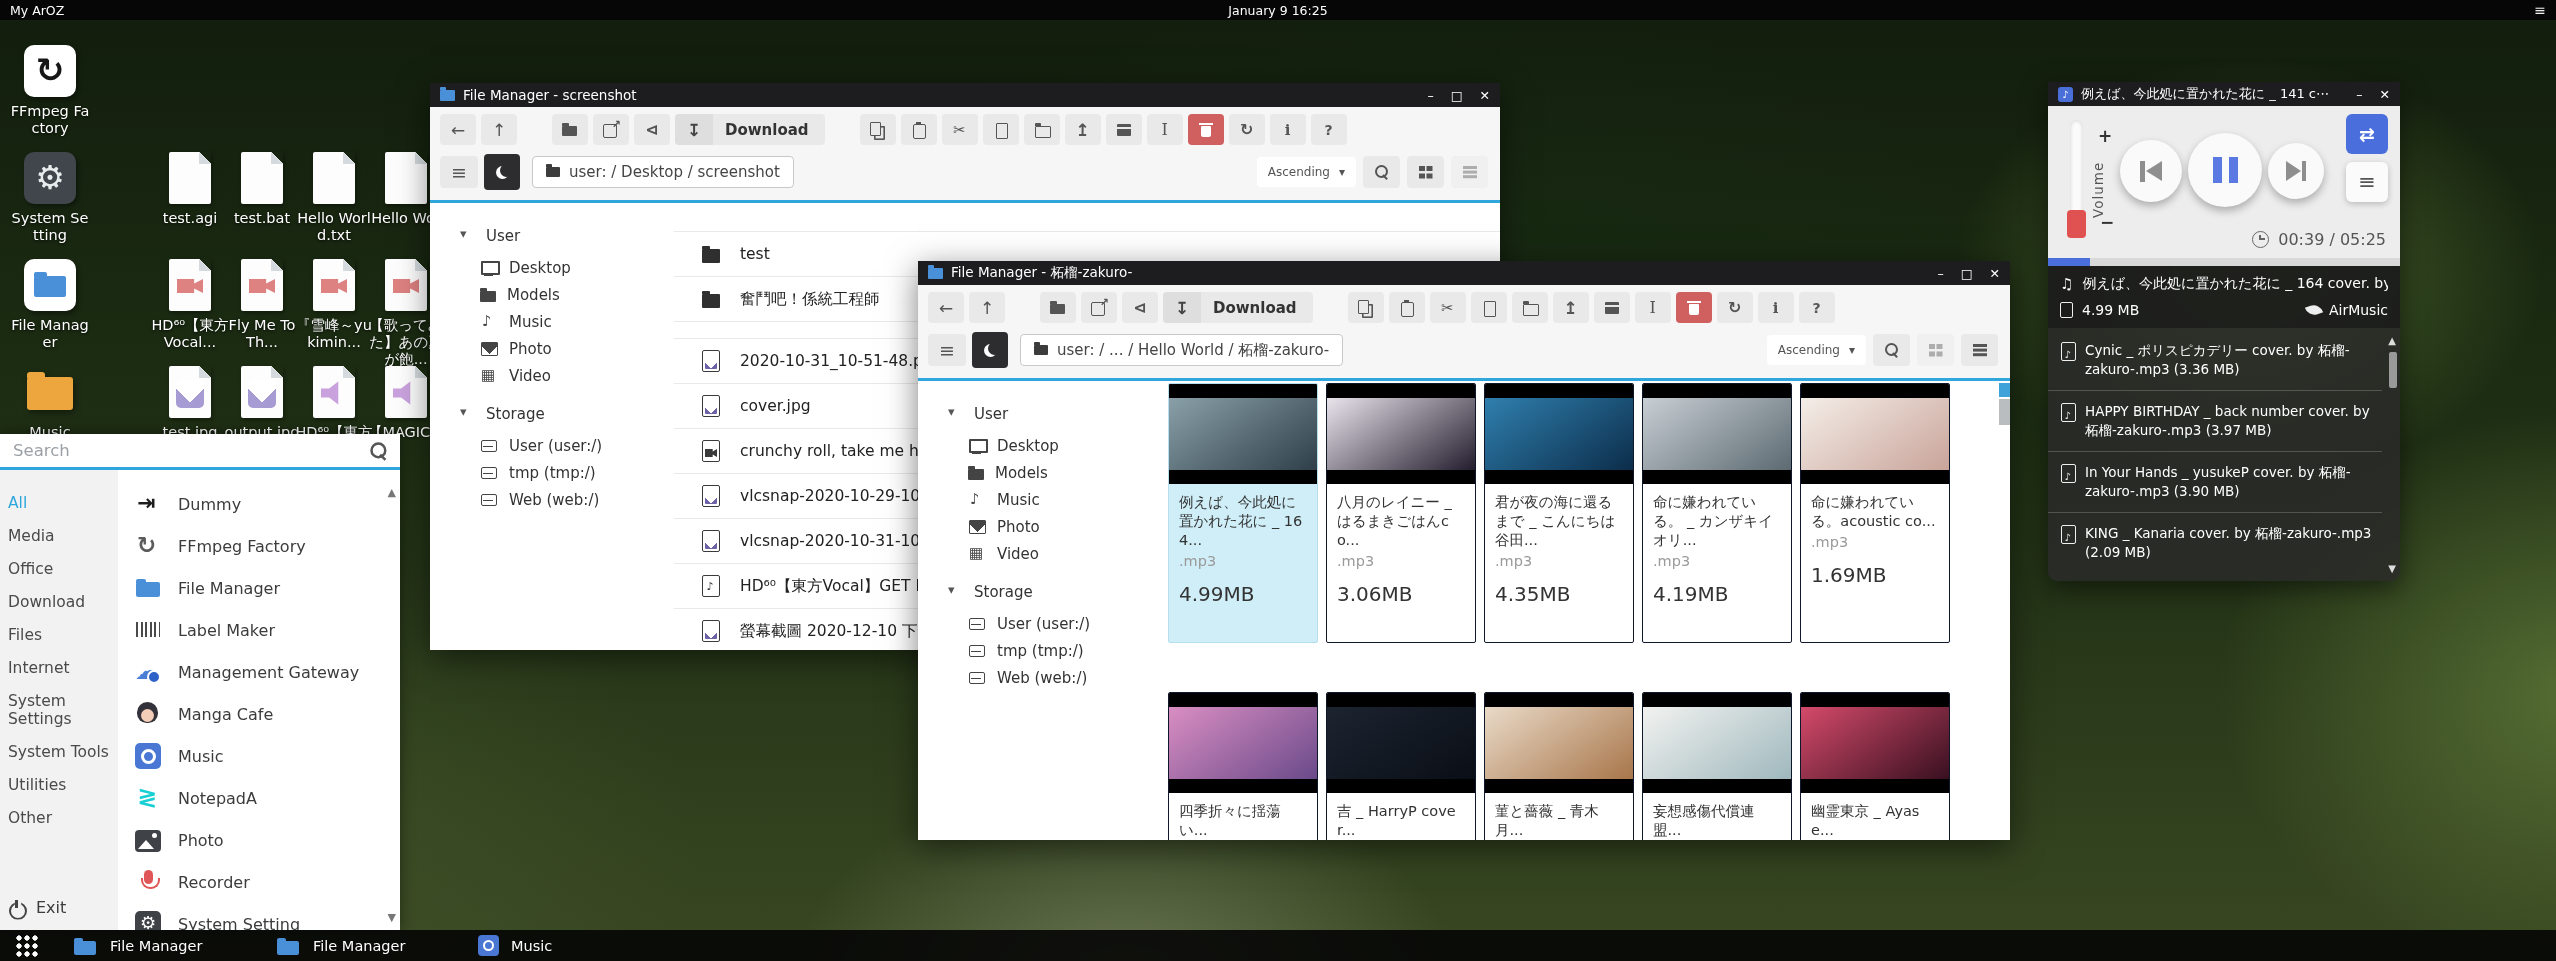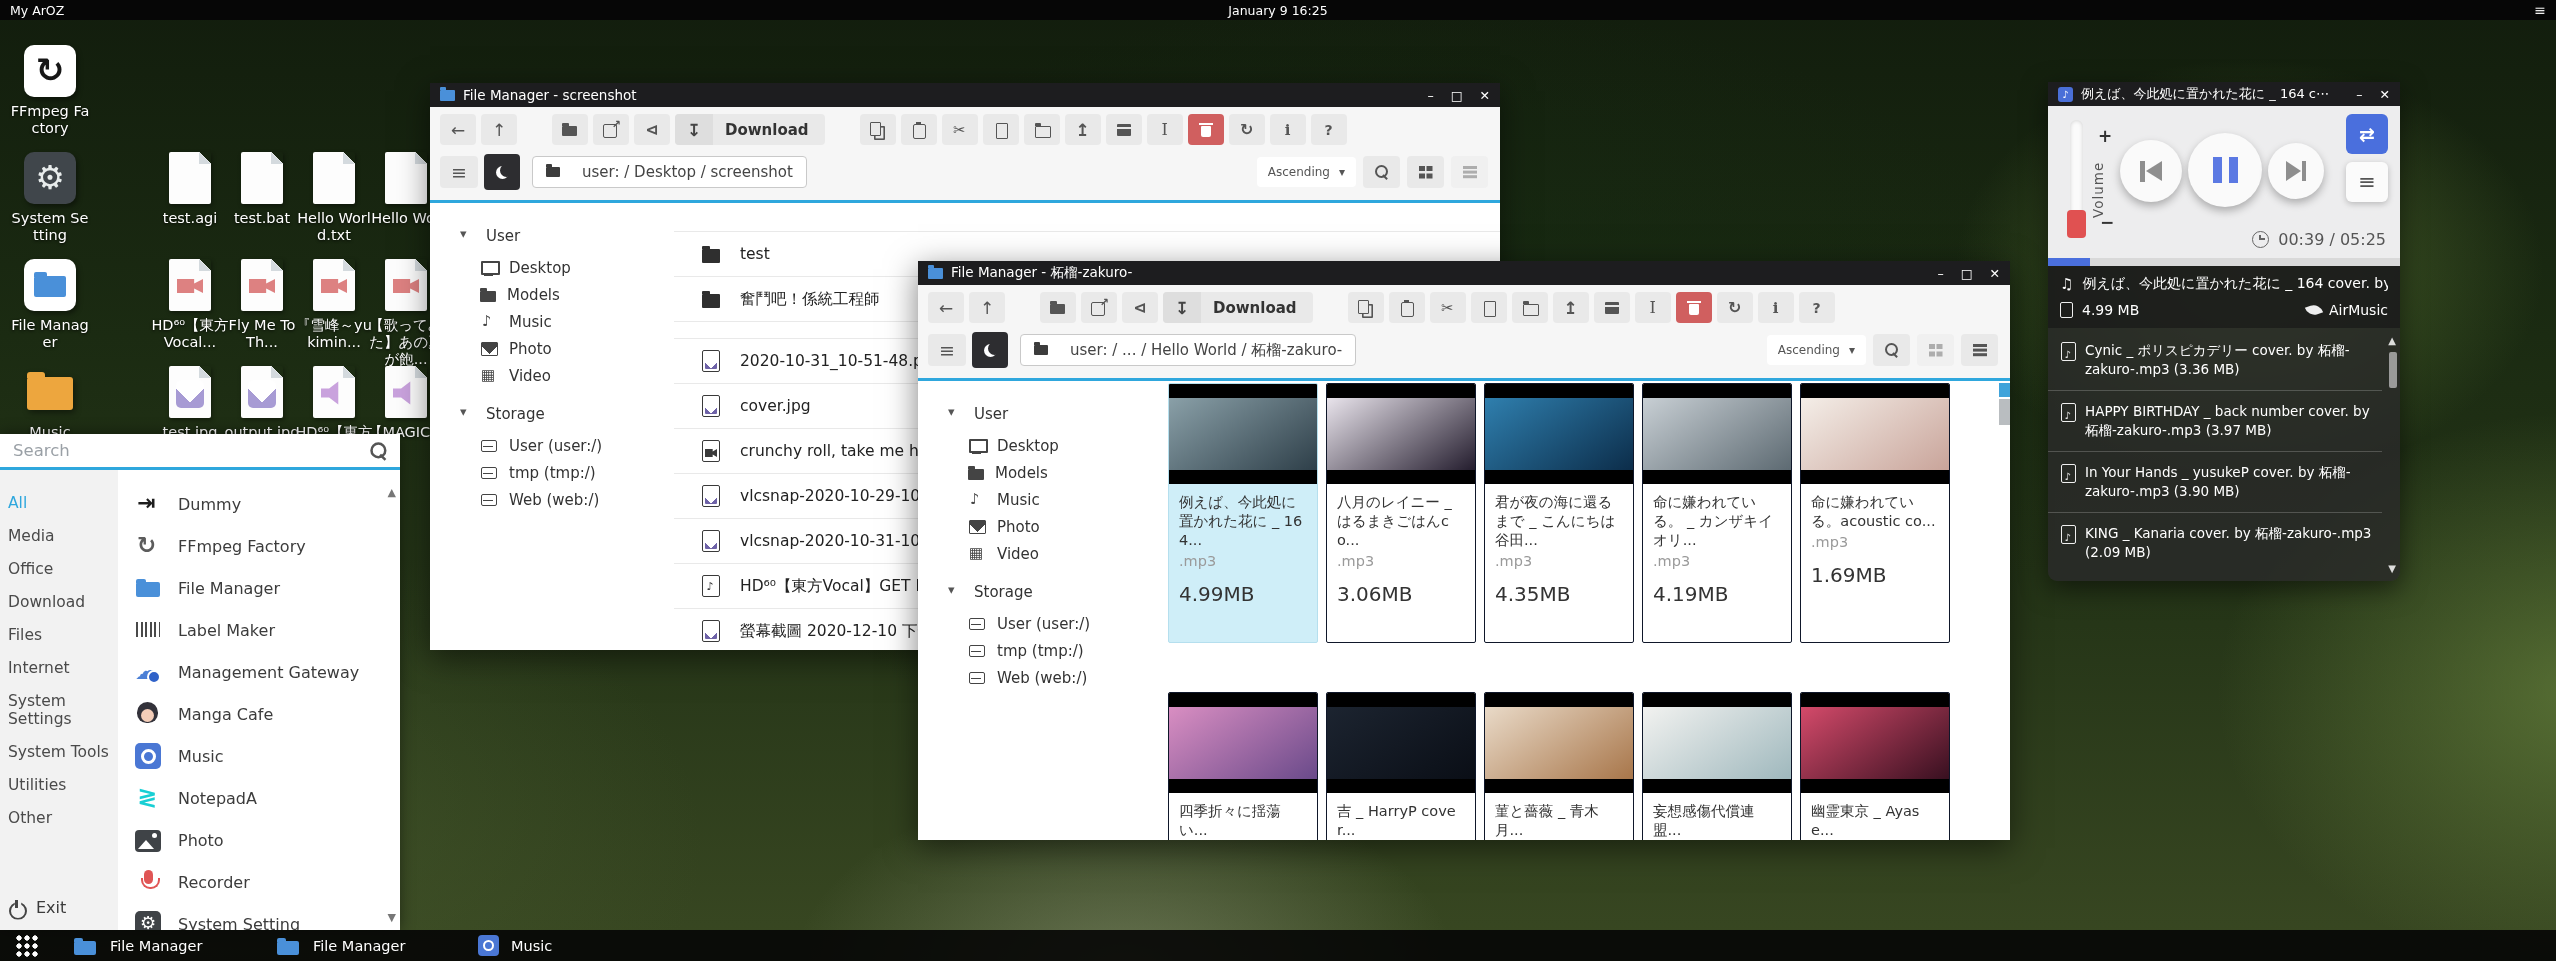--- a/index.html
+++ b/index.html
@@ -54,21 +54,21 @@
   .tbar{background:#f6f6f6;padding:7px 10px;display:flex;gap:5px;align-items:center}
   .tbtn{min-width:36px;height:31px;background:#e9e9e9;border-radius:4px;display:flex;align-items:center;justify-content:center;cursor:pointer}
   .tbtn.m-gap{margin-left:30px}
   .tbtn.m-danger{background:#d05f5f}
   .tbtn.m-wide{padding:0 16px 0 0;font-weight:bold;color:#333;font-size:15px}
   .tbtn.m-wide .tic{width:38px;height:31px;background:#dedede;border-radius:4px 0 0 4px;margin-right:12px}
   .tlabel:empty{display:none}
   .row2{background:#f6f6f6;padding:2px 12px 10px 10px;display:flex;align-items:center;gap:6px}
   .btn-sq{width:38px;height:32px;background:#e9e9e9;border-radius:4px;display:flex;align-items:center;justify-content:center;cursor:pointer}
   .btn-moon{width:36px;height:36px;background:#2d2d30;border-radius:4px;display:flex;align-items:center;justify-content:center;cursor:pointer}
-  .crumb{height:32px;background:#fff;border:1px solid #c9c9c9;border-radius:4px;display:flex;align-items:center;gap:22px;padding:0 13px;font-size:15px;color:#444;margin-left:6px;cursor:text;white-space:nowrap}
+  .crumb{height:32px;background:#fff;border:1px solid #c9c9c9;border-radius:4px;display:flex;align-items:center;gap:9px;padding:0 13px;font-size:15px;color:#444;margin-left:6px;cursor:text;white-space:nowrap}
   .crumb-folder{width:14px;height:10px;background:#3c3c3c;border-radius:1px;position:relative}
   .crumb-folder::before{content:"";position:absolute;top:-3px;left:0;width:6px;height:3px;background:#3c3c3c;border-radius:1px 1px 0 0}
   .sortwrap{margin-left:auto;display:flex;align-items:center;gap:7px}
   .sortpill{background:#fff;border-radius:4px;height:30px;display:flex;align-items:center;gap:9px;padding:0 11px;font-size:12px;color:#555;cursor:pointer}
   .vbtn{width:37px;height:32px;background:#e9e9e9;border-radius:4px;display:flex;align-items:center;justify-content:center;cursor:pointer}
   .vbtn.m-active{opacity:.45}
   .accentline{height:3px;background:#2fa7dd}
   .fmbody{display:flex;overflow:hidden;background:#fff}
   .fmside{width:244px;flex-shrink:0;padding:24px 0 0 28px;font-size:15px;color:#333}
   .sec{display:flex;align-items:center;gap:10px;margin-bottom:9px;cursor:pointer}
@@ -775,21 +775,21 @@
           <div class="w2s-up"></div>
           <div class="w2s-thumb"></div>
         </div>
       </div>
     </div>
   </div>
 
   <div class="player">
     <div class="p-title">
       <span class="pticon"></span>
-      <span>例えば、今此処に置かれた花に _ 164 c⋯</span>
+      <span>例えば、今此処に置かれた花に _ 141 c⋯</span>
       <span class="wc">
         <span>–</span>
         <span>✕</span>
       </span>
     </div>
     <div class="p-body">
       <div class="vol-track"></div>
       <div class="vol-thumb"></div>
       <div class="vol-plus">+</div>
       <div class="vol-word">Volume</div>

